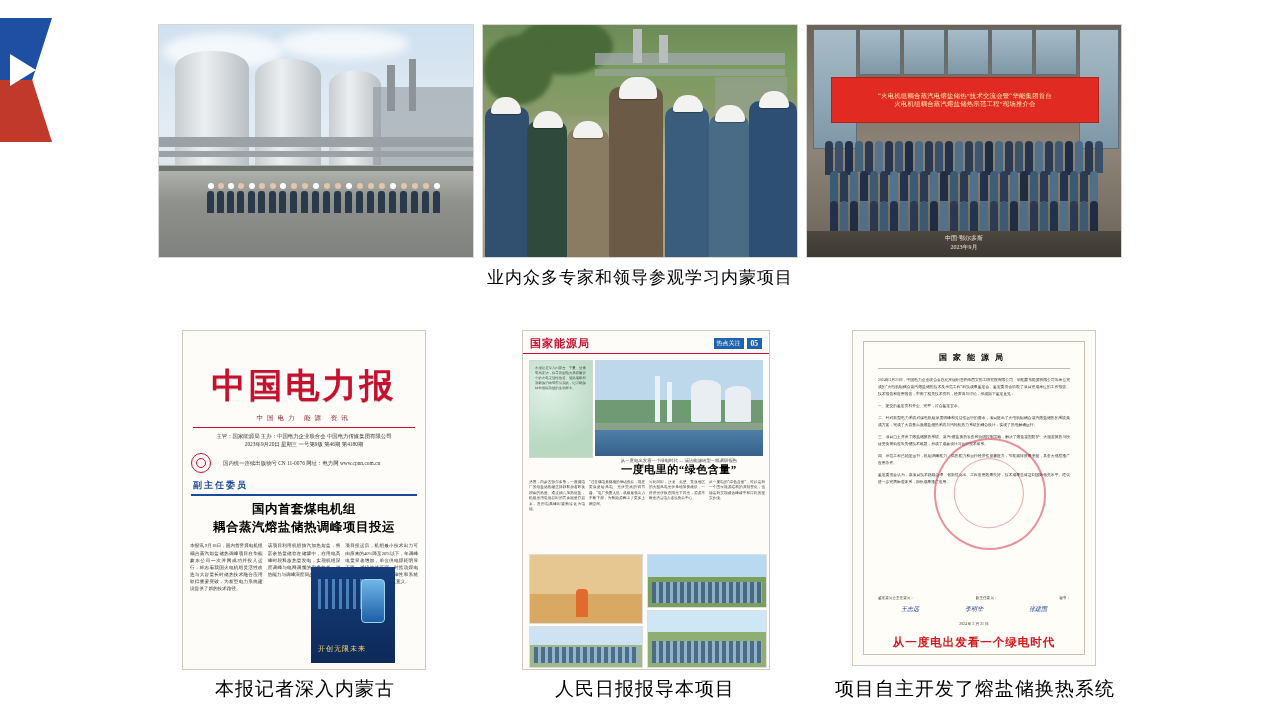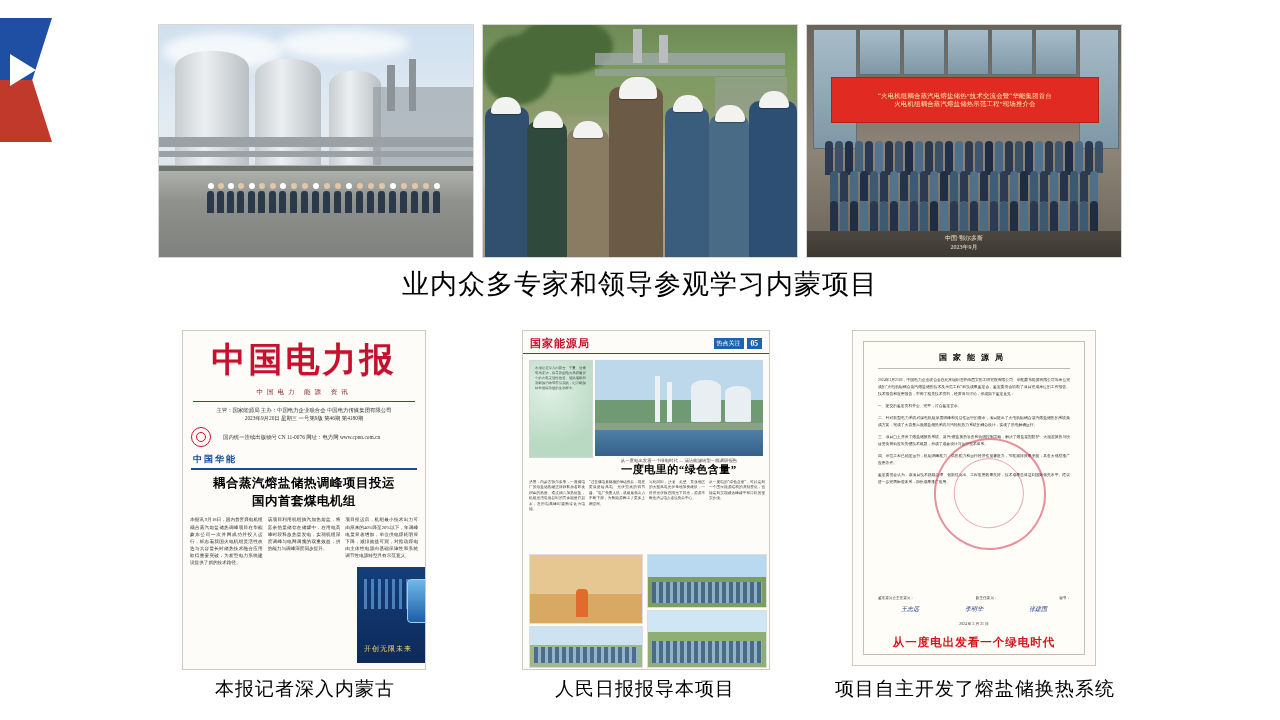--- a/index.html
+++ b/index.html
@@ -232,21 +232,21 @@
     font-size: 6px;
     line-height: 1.4;
   }
 
   
   .caption-top {
     position: absolute;
     left: 0; right: 0;
     top: 266px;
     text-align: center;
-    font-size: 27px;
+    font-size: 17px;
     letter-spacing: 1px;
   }
 
   
   .doc-row {
     position: absolute;
     left: 0; right: 0;
     top: 330px;
     height: 342px;
   }
@@ -270,21 +270,21 @@
     border: 1px solid #cfcabf;
   }
 
   
   .np1-mast {
     text-align: center;
     color: #c8102e;
     font-weight: bold;
     font-size: 34px;
     letter-spacing: 3px;
-    margin-top: 6px;
+    margin-top: 32px;
     font-family: "Liberation Serif", serif;
     text-shadow: 0 1px 0 rgba(0,0,0,.18);
   }
   .np1-sub {
     margin-top: 5px;
     text-align: center;
     font-size: 6.5px;
     color: #8a1f2a;
     letter-spacing: 4px;
   }
@@ -352,21 +352,20 @@
     text-align: justify;
     overflow: hidden;
   }
   .np1-ad {
     position: absolute;
     left: 128px; bottom: 6px;
     width: 84px; height: 96px;
     background: linear-gradient(#143d7a,#0d2a58);
     color: #fff;
     overflow: hidden;
-    margin-left: 46px;
   }
   .np1-ad .phone {
     position: absolute;
     right: 10px; top: 12px;
     width: 22px; height: 42px;
     border-radius: 4px;
     background: linear-gradient(#6fb7e8,#1d5fa8);
     border: 1px solid #9ed0f2;
   }
   .np1-ad .txt {
@@ -828,24 +827,24 @@
   <div class="doc doc-1">
     <div class="np1-mast">中国电力报</div>
     <div class="np1-sub">中国电力  能源  资讯</div>
     <div class="np1-rule"></div>
     <div class="np1-meta">主管：国家能源局  主办：中国电力企业联合会 中国电力传媒集团有限公司</div>
     <div class="np1-meta">2023年9月20日  星期三  一号第9版  第46期  第4180期</div>
     <div class="np1-logoline">
       <div class="seal"></div>
       <div class="np1-meta" style="text-align:left;flex:1">国内统一连续出版物号 CN 11-0076     网址：电力网 www.cpnn.com.cn</div>
     </div>
-    <div class="np1-brand">中国华能</div>
+    <div class="np1-brand">副主任委员</div>
     <div class="np1-hrule"></div>
+    <div class="np1-head">国内首套煤电机组</div>
     <div class="np1-head">耦合蒸汽熔盐储热调峰项目投运</div>
-    <div class="np1-head">国内首套煤电机组</div>
     <div class="np1-cols">
       <div class="np1-col">本报讯  9月18日，国内首套煤电机组耦合蒸汽熔盐储热调峰项目在华能蒙东公司一次并网成功并投入运行，标志着我国火电机组灵活性改造与大容量长时储热技术融合应用取得重要突破，为新型电力系统建设提供了新的技术路径。</div>
       <div class="np1-col">该项目利用机组抽汽加热熔盐，将富余热量储存在储罐中，在用电高峰时段释放热量发电，实现机组深度调峰与电网调频的双重效益，供热能力与调峰深度同步提升。</div>
       <div class="np1-col">项目投运后，机组最小技术出力可由原来的40%降至20%以下，年调峰电量显著增加，单位供电煤耗明显下降，减排效益可观，对推动煤电由主体性电源向基础保障性和系统调节性电源转型具有示范意义。</div>
     </div>
     <div class="np1-ad">
       <div class="bars"></div>
       <div class="phone"></div>
       <div class="txt">开创无限未来</div>
     </div>

